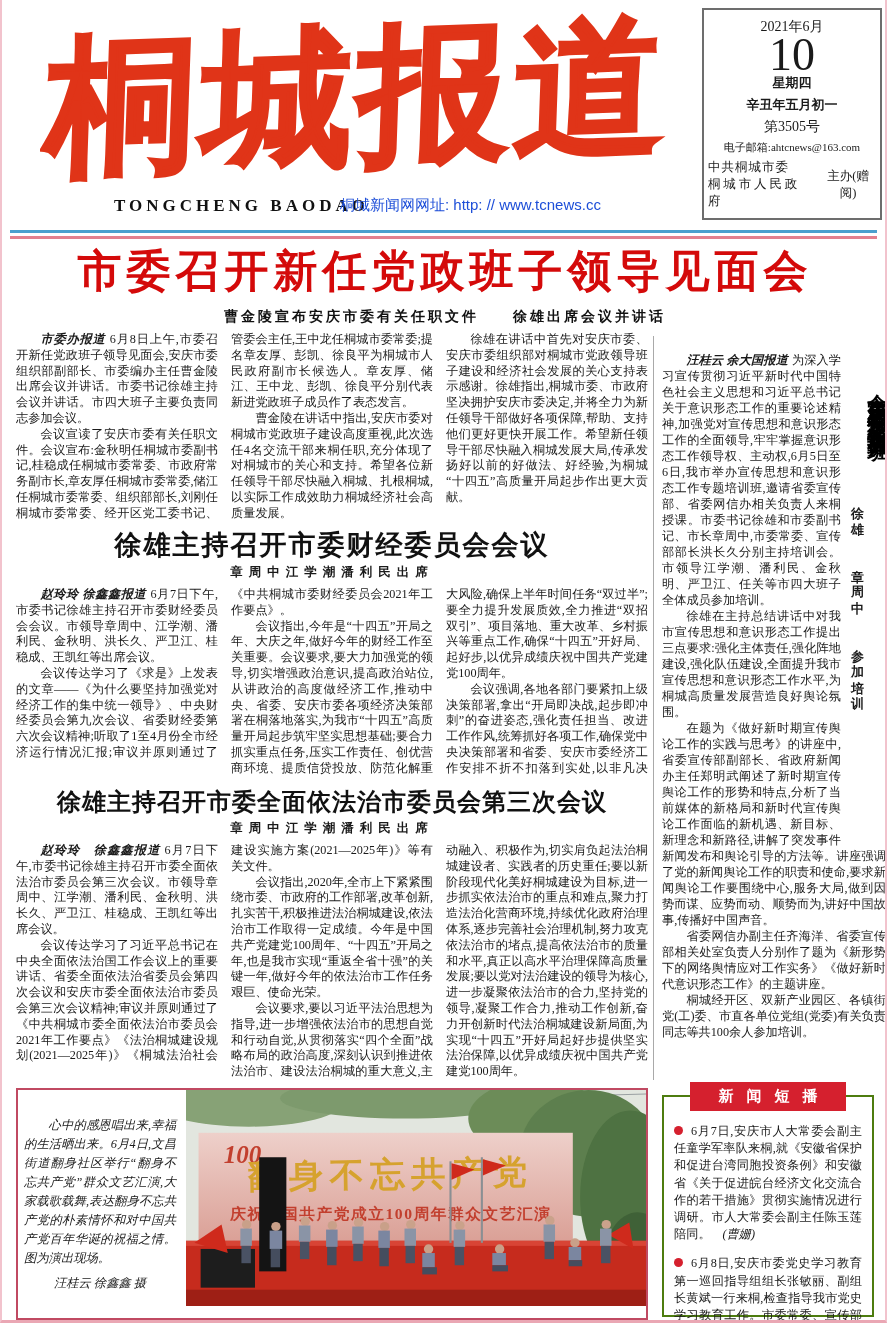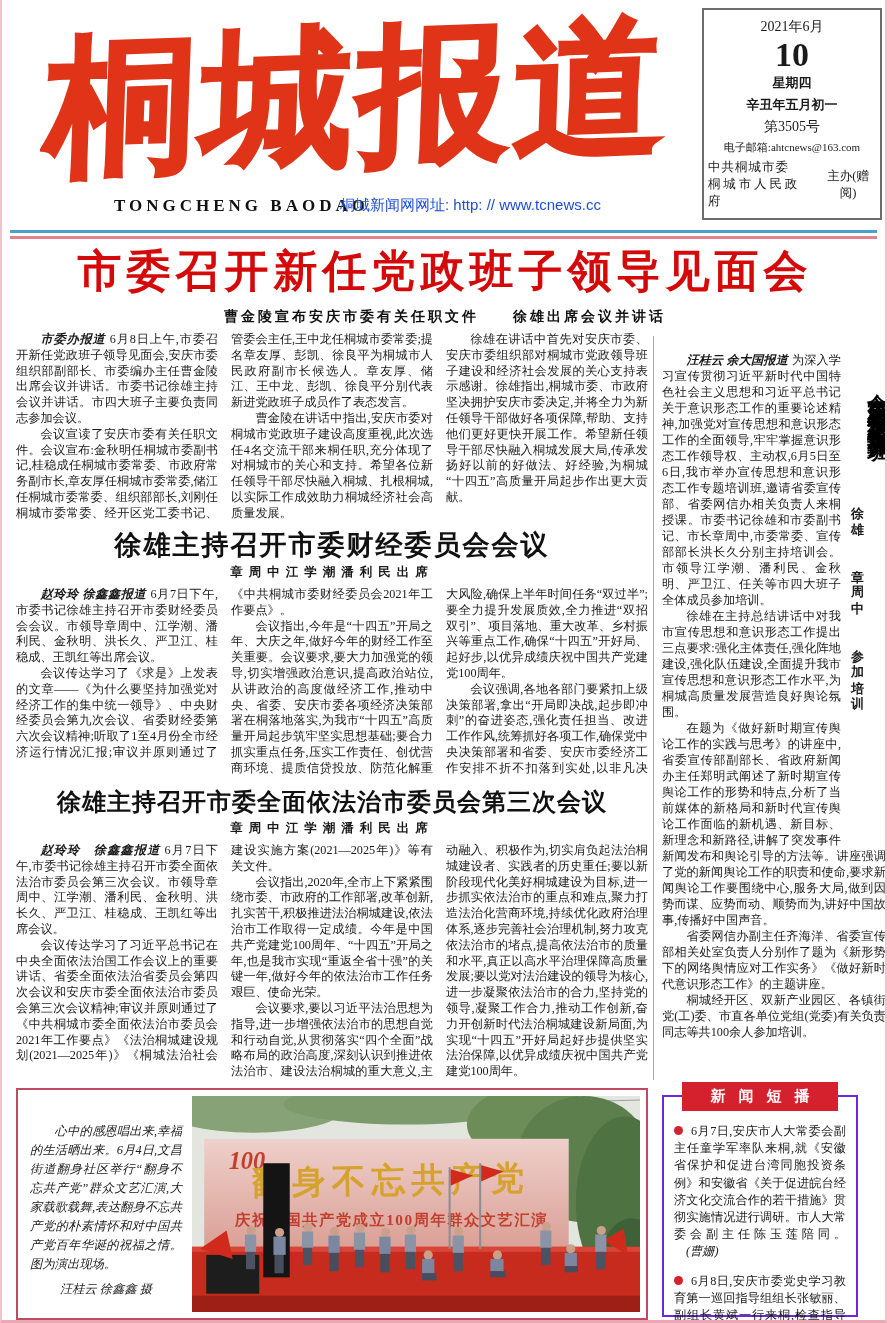--- a/index.html
+++ b/index.html
@@ -11,21 +11,21 @@
   
   .masthead-svg{position:absolute;left:38px;top:6px;}
   .latin-name{position:absolute;left:112px;top:196px;font-size:17px;font-weight:bold;letter-spacing:4px;color:#111;}
   .site-url{position:absolute;left:338px;top:196px;font-size:15px;color:#1d4ed8;font-family:"Liberation Sans",sans-serif;}
   .date-box{
     position:absolute;left:700px;top:8px;width:180px;height:212px;border:2px solid #6d6d6d;
     display:flex;flex-direction:column;justify-content:space-between;align-items:center;
     padding:8px 4px;box-sizing:border-box;text-align:center;
   }
   .db-ym{font-size:14px;}
-  .db-day{font-size:34px;font-weight:bold;line-height:30px;}
+  .db-day{font-size:46px;font-weight:normal;line-height:30px;}
   .db-week{font-size:13px;font-weight:bold;}
   .db-lunar{font-size:13px;font-weight:bold;}
   .db-issue{font-size:14px;}
   .db-email{font-size:11px;}
   .db-org{display:flex;align-items:center;gap:22px;font-size:12.5px;}
   .db-org .org-lines{text-align:justify;letter-spacing:1px;line-height:17px;}
   .rule{position:absolute;left:8px;right:8px;height:3px;}
   .rule-blue{top:230px;background:#4aa0ce;}
   .rule-pink{top:236px;background:#e2808e;}
   
@@ -48,42 +48,42 @@
   .art h2{margin:4px 0 2px 0;text-align:center;font-weight:bold;color:#111;}
   #art2 h2{font-size:27px;letter-spacing:2px;line-height:34px;}
   #art3 h2{font-size:24px;letter-spacing:1px;line-height:32px;}
   .art .art-sub{margin:1px 0 6px 0;text-align:center;font-size:12.5px;font-weight:bold;letter-spacing:6px;}
   #art1 .article-body{max-height:190px;}
   #art2 .article-body{max-height:196px;}
   #art3 .article-body{max-height:240px;}
   
   .photo-box{
     position:absolute;left:0;top:756px;width:632px;height:232px;box-sizing:border-box;
-    border:2px solid #c04a62;display:flex;gap:6px;padding:6px;margin:0;
+    border:2px solid #c04a62;display:flex;gap:6px;padding:0;margin:0;
   }
   .photo-caption{width:162px;font-size:12.3px;line-height:19px;font-style:italic;text-align:justify;padding:26px 4px 0 6px;box-sizing:border-box;}
   .photo-caption .cap-text{text-indent:2em;margin:0;}
   .photo-caption .cap-credit{margin:6px 0 0 0;text-align:center;text-indent:0;}
   .photo-svg{flex:1;height:216px;}
   
   .training{height:753px;overflow:hidden;font-size:12.2px;line-height:16px;text-align:justify;padding-top:20px;box-sizing:border-box;}
   .training p{margin:0;text-indent:2em;}
   .v-head-float{float:right;height:452px;margin:26px 0 8px 8px;display:flex;align-items:flex-start;}
   .v-sub{
     writing-mode:vertical-rl;text-orientation:upright;font-size:13px;font-weight:bold;
     letter-spacing:16px;margin-top:118px;color:#1a1a1a;
   }
   .v-main{
     writing-mode:vertical-rl;text-orientation:upright;font-size:20px;font-weight:bold;
     letter-spacing:2.5px;margin-left:5px;color:#000;
   }
   
   .briefs{
-    position:absolute;left:0;top:763px;width:196px;height:222px;box-sizing:border-box;
-    border:2px solid #6d28d9;
+    position:absolute;left:0;top:763px;width:212px;height:222px;box-sizing:border-box;
+    border:2px solid #4d7c0f;
   }
   .briefs-title{
     width:156px;margin:-15px auto 4px auto;background:#d5202e;color:#fff;text-align:center;
     font-size:15px;font-weight:bold;letter-spacing:13px;padding:5px 0 5px 13px;box-sizing:border-box;
   }
   .brief-item{margin:12px 10px 0 10px;font-size:12.2px;line-height:17.2px;text-align:justify;}
   .brief-item .dot{display:inline-block;width:9px;height:9px;border-radius:50%;background:#d5202e;margin-right:8px;}
   .brief-item .byline{font-style:italic;margin-left:12px;white-space:nowrap;}
 </style>
 </head>

